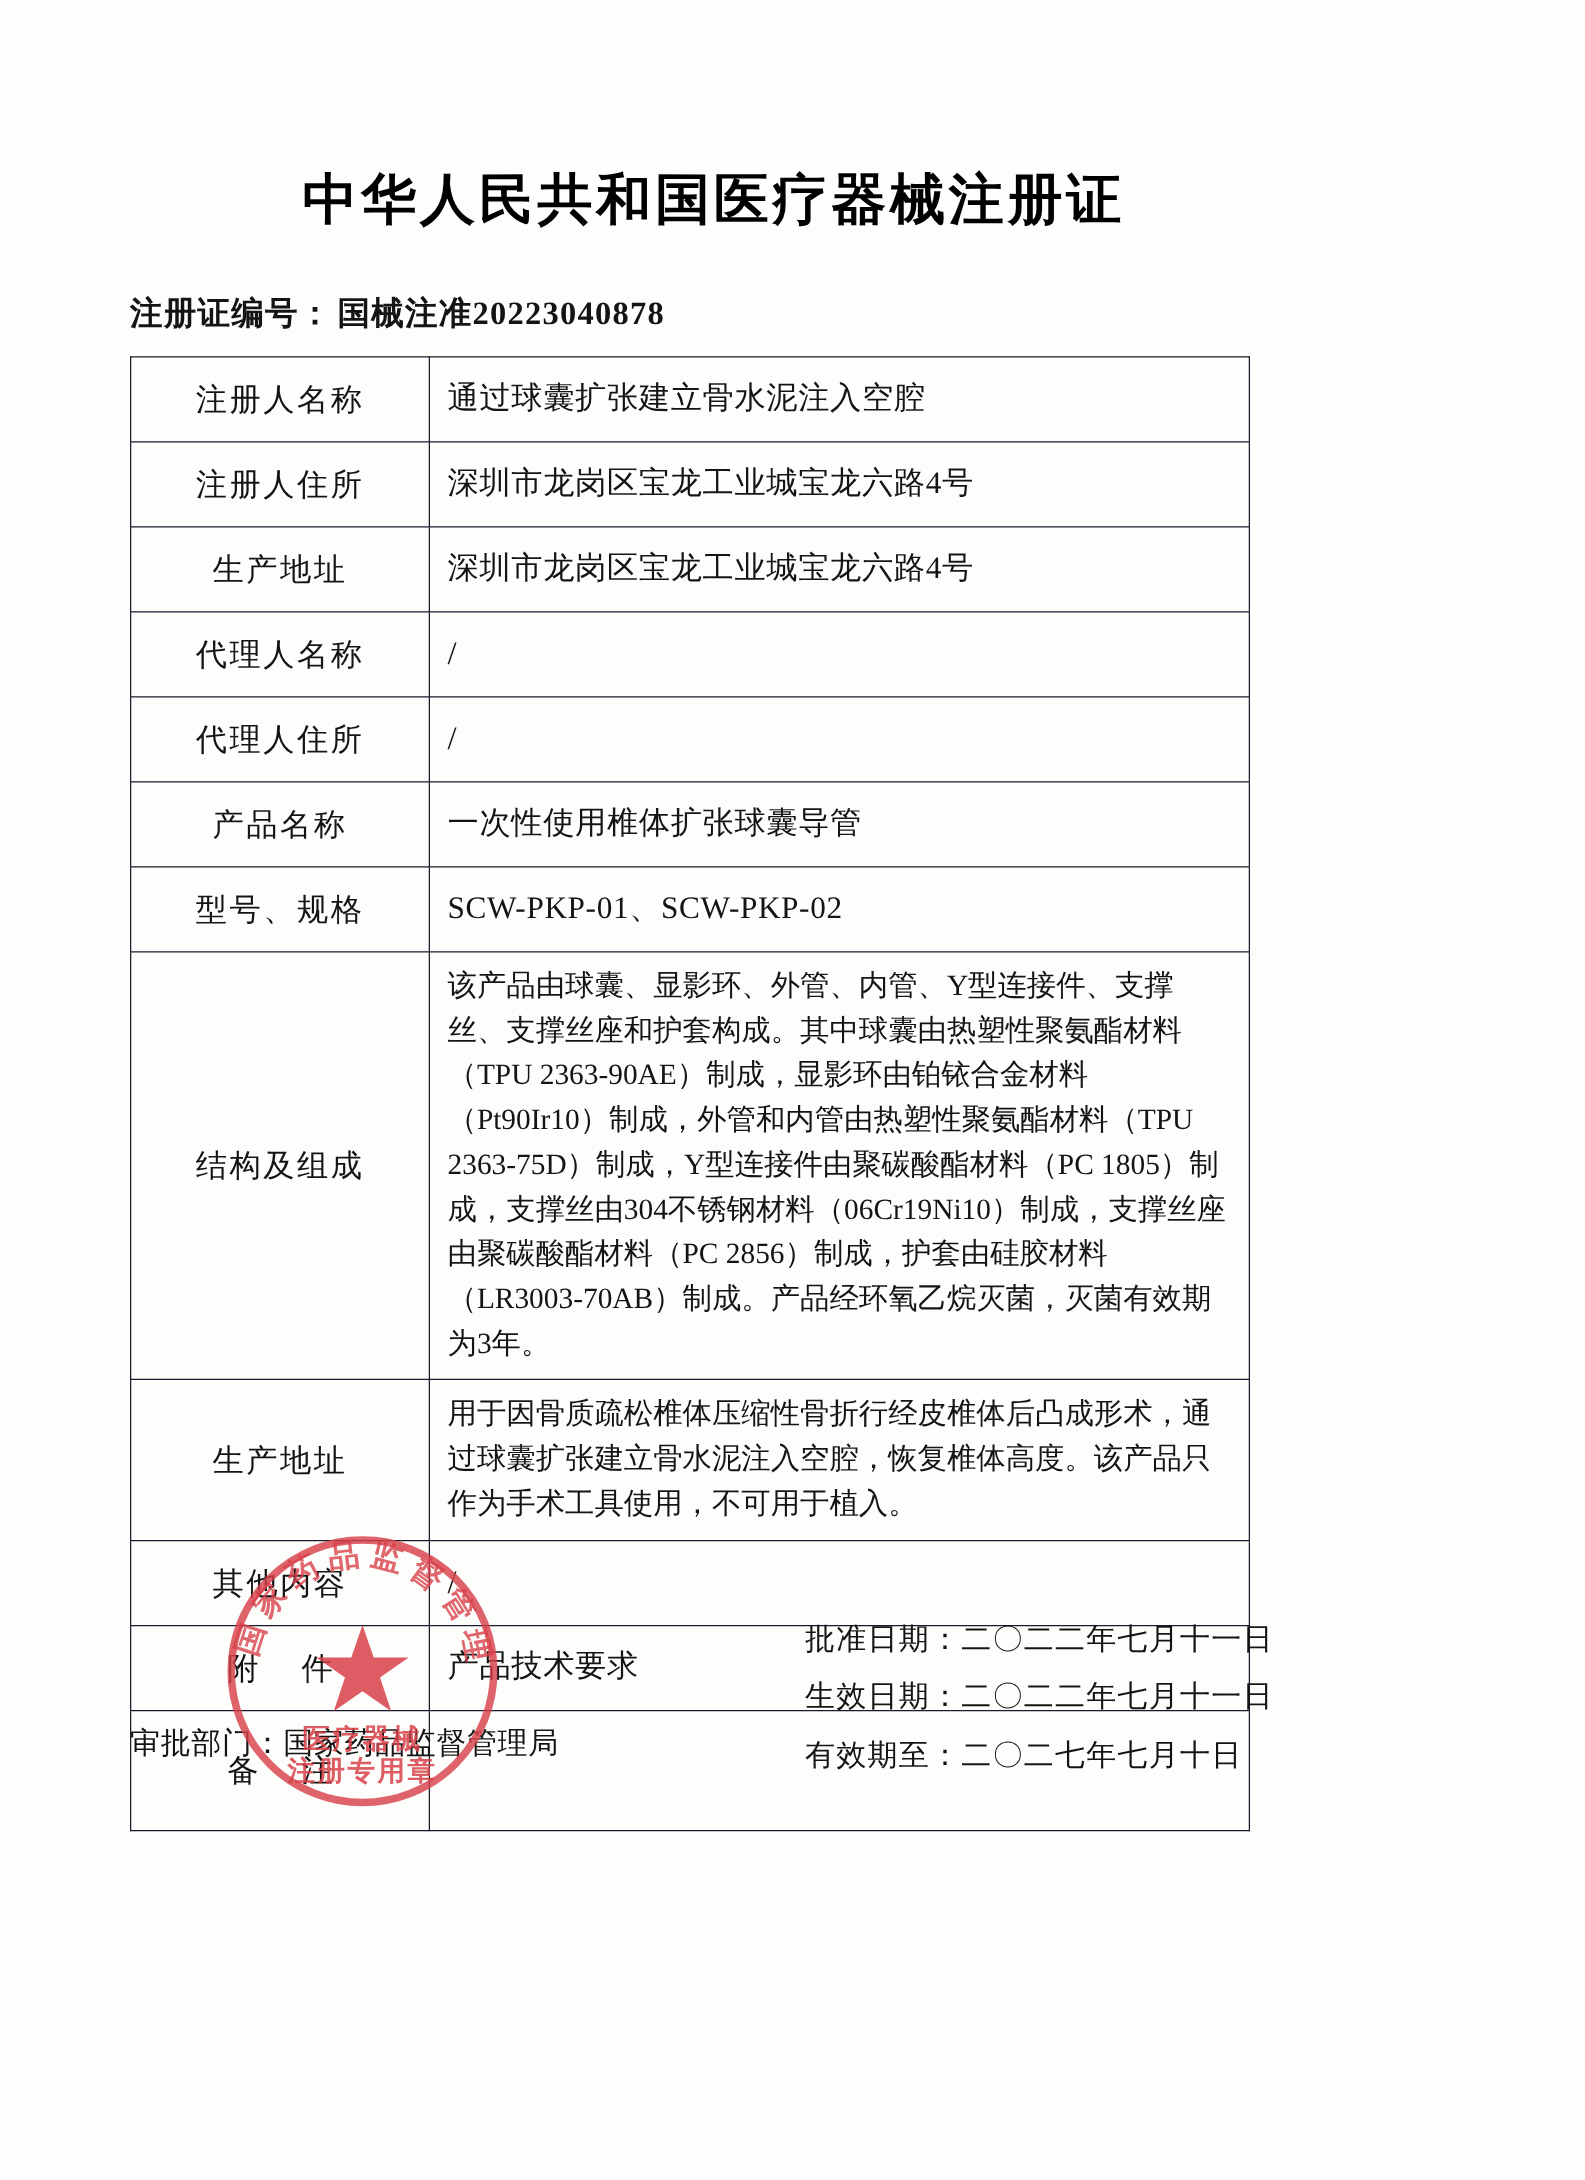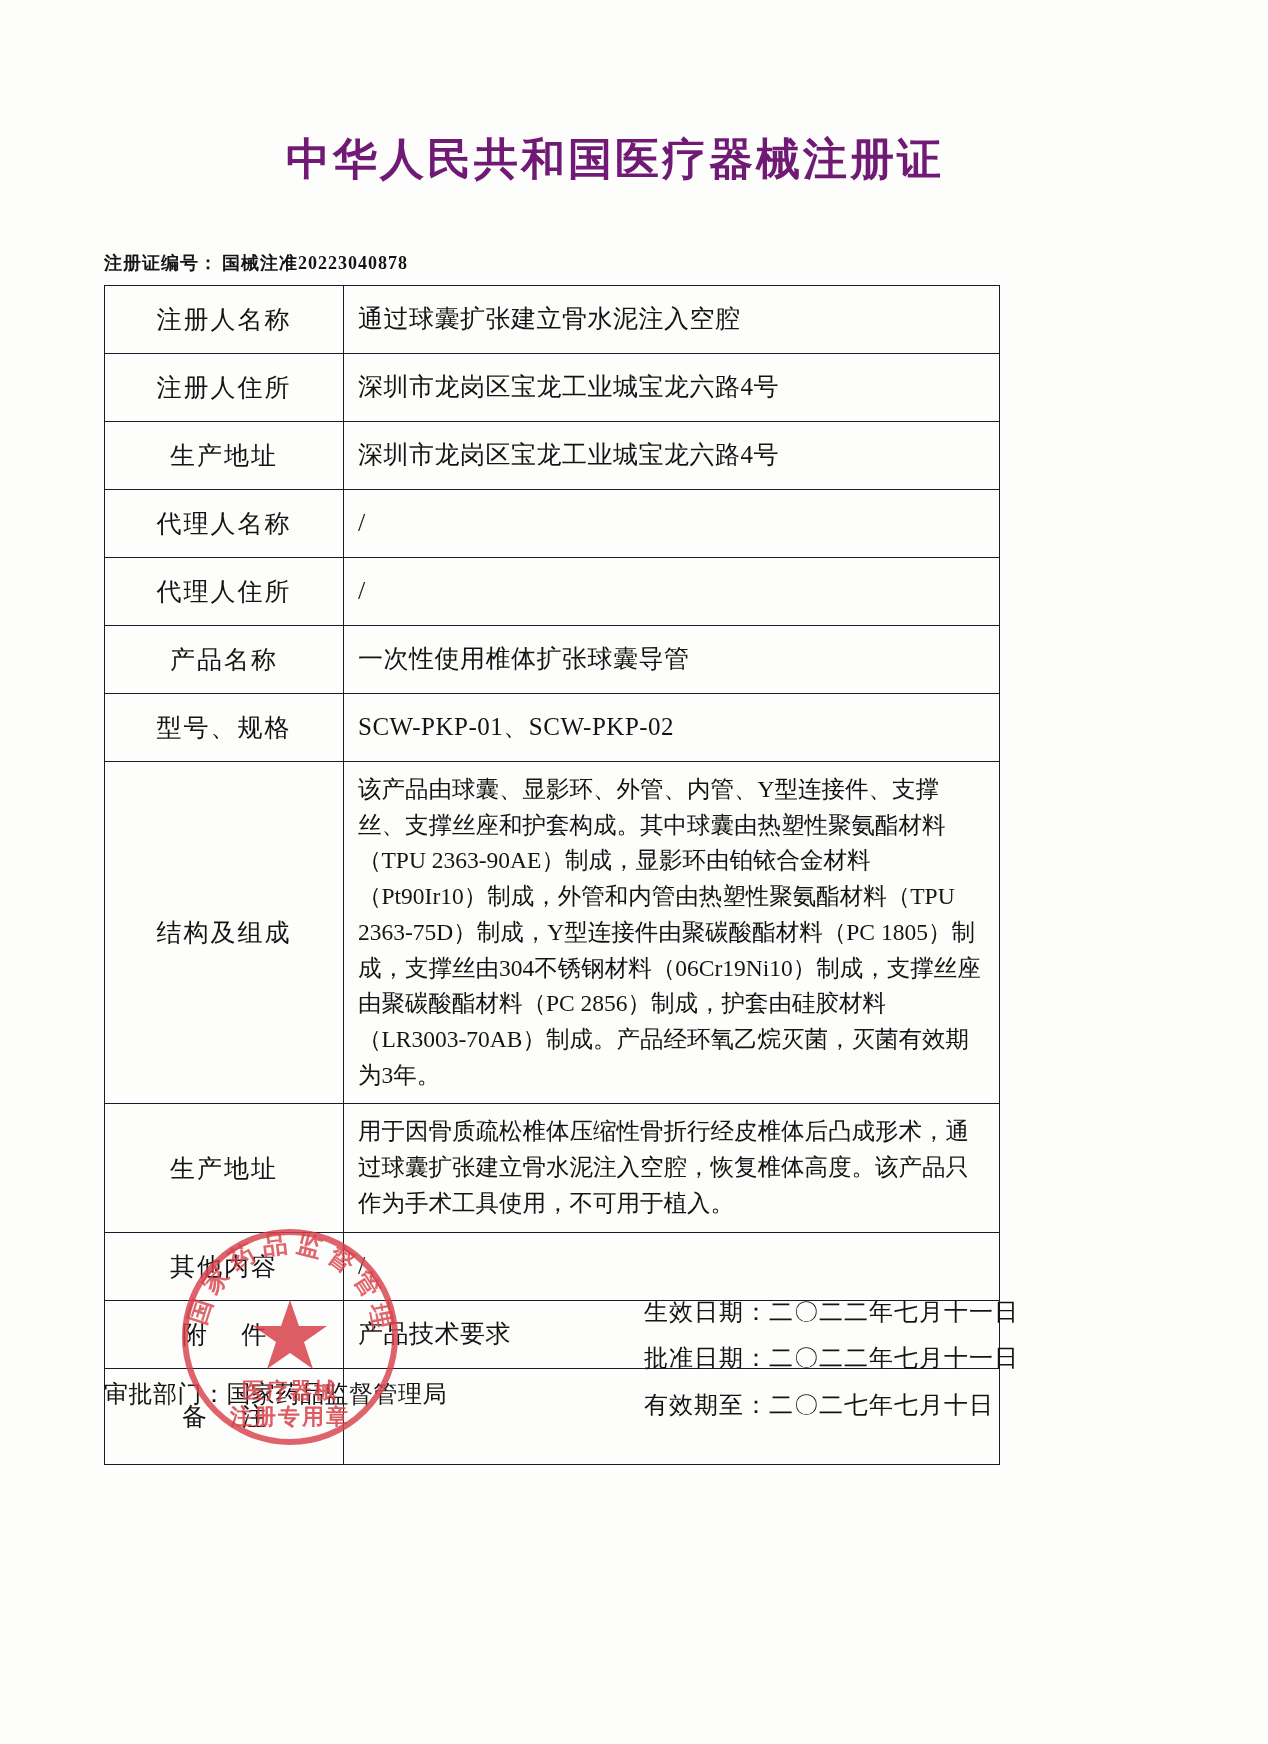--- a/index.html
+++ b/index.html
@@ -28,30 +28,29 @@
   .doc-title {
     position: absolute;
     top: 130px;
     left: 0;
     width: 1142px;
     text-align: center;
     font-family: "DejaVu Serif", "Liberation Serif", serif;
     font-size: 44px;
     font-weight: 700;
     letter-spacing: 3px;
-    color: #701a75;
-    padding-left: 44px;
+    color: #000000;
   }
 
   
   .reg-line {
     position: absolute;
-    top: 251px;
+    top: 233px;
     left: 104px;
-    font-size: 18px;
+    font-size: 26px;
     font-weight: 600;
     letter-spacing: 1px;
     color: #141414;
     white-space: nowrap;
   }
   .reg-line .reg-label { margin-right: 4px; }
 
   
   .cert-table {
     position: absolute;
@@ -198,22 +197,22 @@
       <tr class="row-h-note">
         <td class="label wide-space">备 注</td>
         <td class="value"></td>
       </tr>
     </tbody>
   </table>
 
   <div class="footer">
     <div class="approve-dept">审批部门：国家药品监督管理局</div>
     <div class="date-list">
+      <div>批准日期：二〇二二年七月十一日</div>
       <div>生效日期：二〇二二年七月十一日</div>
-      <div>批准日期：二〇二二年七月十一日</div>
       <div>有效期至：二〇二七年七月十日</div>
     </div>
   </div>
 
   <div class="seal">
     <svg width="230" height="230" viewBox="0 0 230 230" xmlns="http://www.w3.org/2000/svg">
       <defs>
         <path id="arcPath" d="M 30 115 A 85 85 0 0 1 200 115" fill="none"></path>
       </defs>
       <circle cx="115" cy="115" r="105" fill="none" stroke="#d8414a" stroke-width="6" opacity="0.82"></circle>

